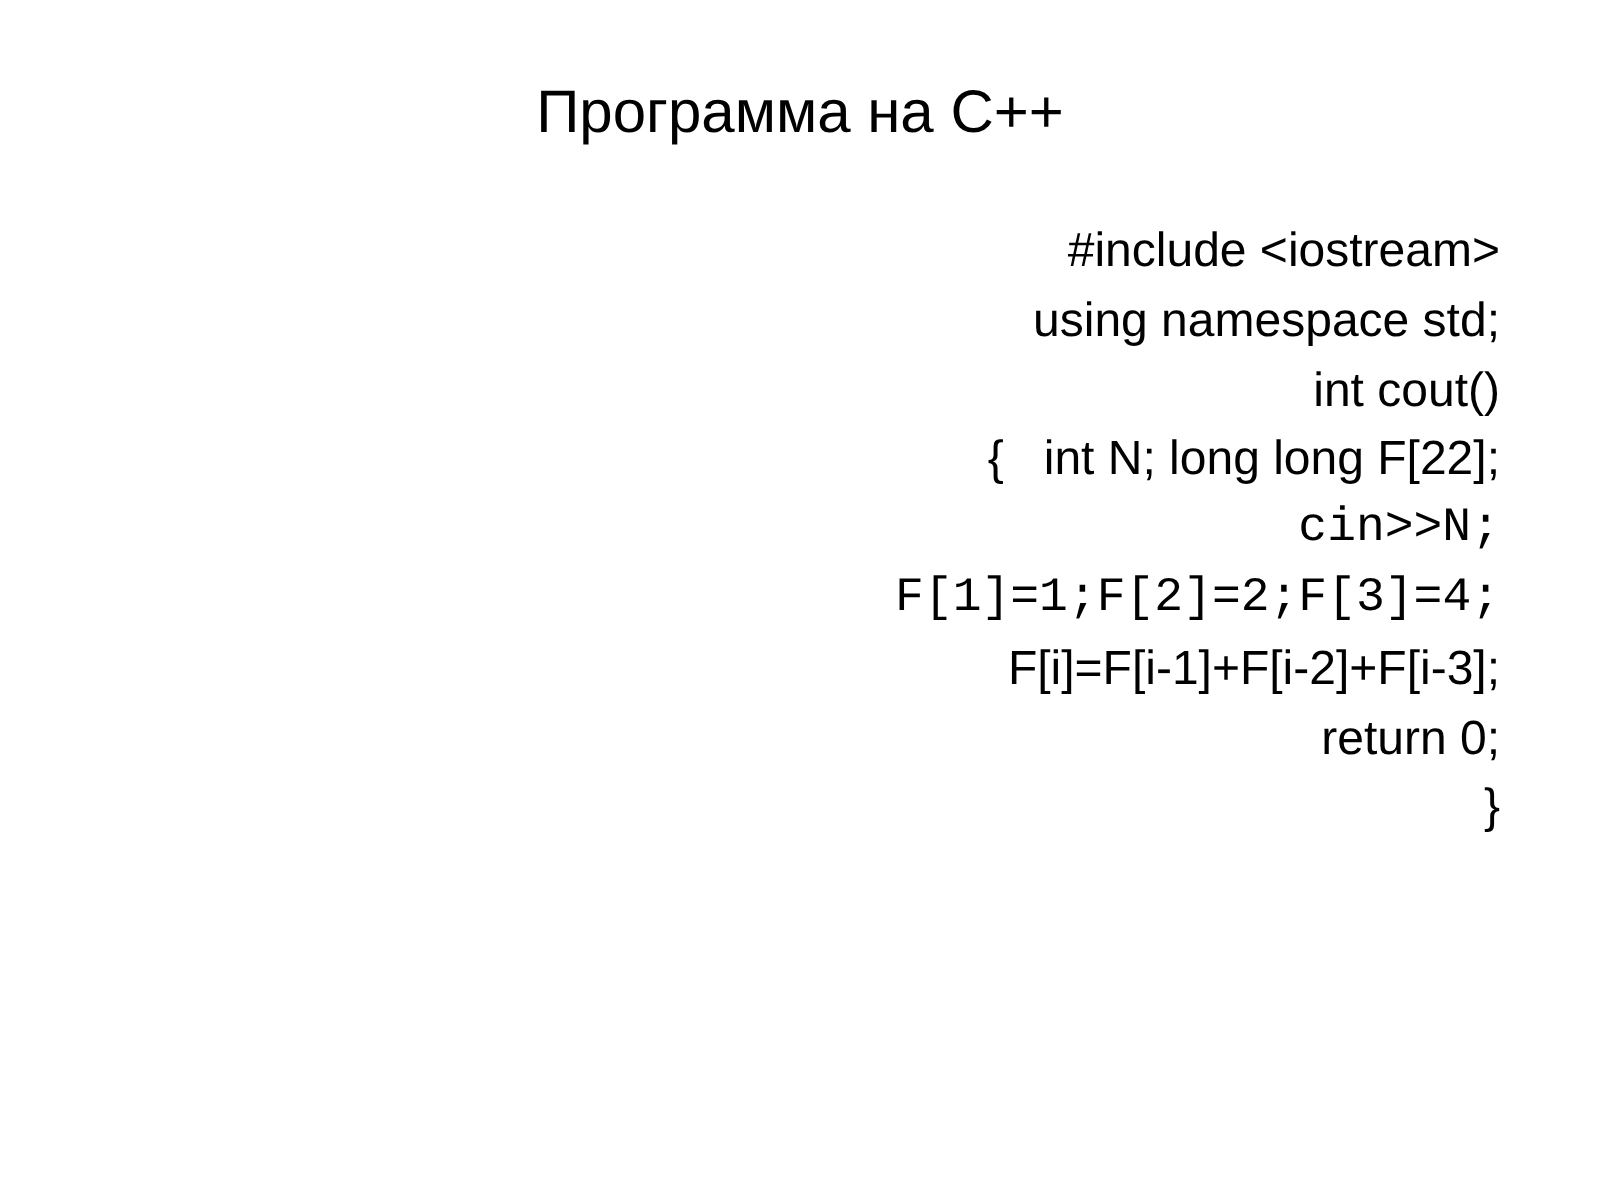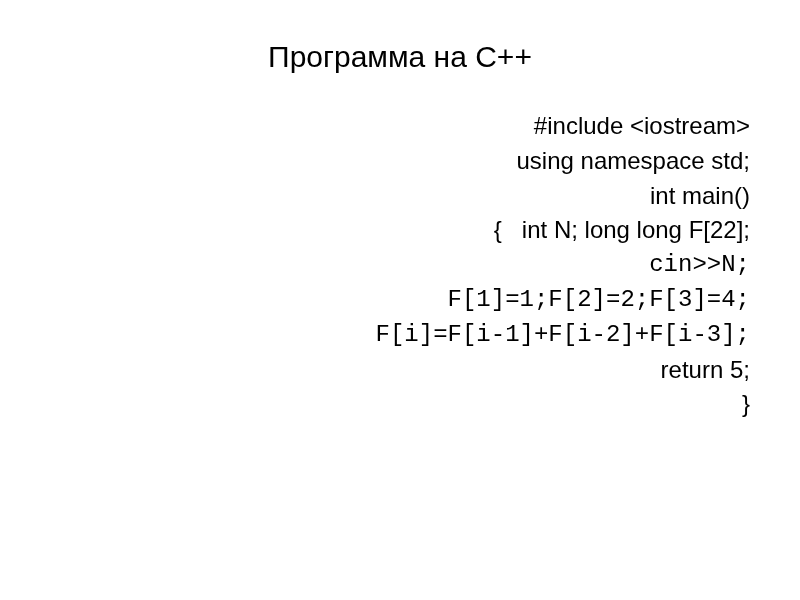--- a/index.html
+++ b/index.html
@@ -29,31 +29,30 @@
     }
     .code-line {
       white-space: pre;
     }
     .indent-1 {
       padding-left: 38px;
       font-family: Liberation Mono, monospace;
     }
     .indent-2 {
       padding-left: 76px;
-      font-family: Liberation Mono, monospace;
     }
   </style>
 </head>
 <body>
 
 <div class="title">Программа на C++</div>
 
 <div class="code-block">
   <div class="code-line">#include &lt;iostream&gt;</div>
   <div class="code-line">using namespace std;</div>
-  <div class="code-line">int main()</div>
+  <div class="code-line">int cout()</div>
   <div class="code-line">{   int N; long long F[22];</div>
   <div class="code-line indent-1">cin&gt;&gt;N;</div>
   <div class="code-line indent-1">F[1]=1;F[2]=2;F[3]=4;</div>
   <div class="code-line indent-2">F[i]=F[i-1]+F[i-2]+F[i-3];</div>
-  <div class="code-line">return 5;</div>
+  <div class="code-line">return 0;</div>
   <div class="code-line">}</div>
 </div>
 
 </body></html>

